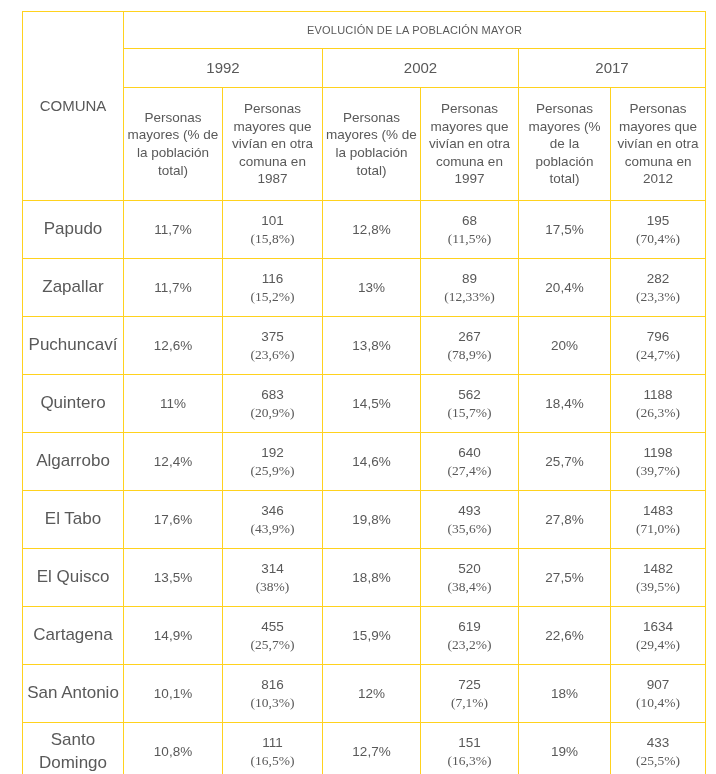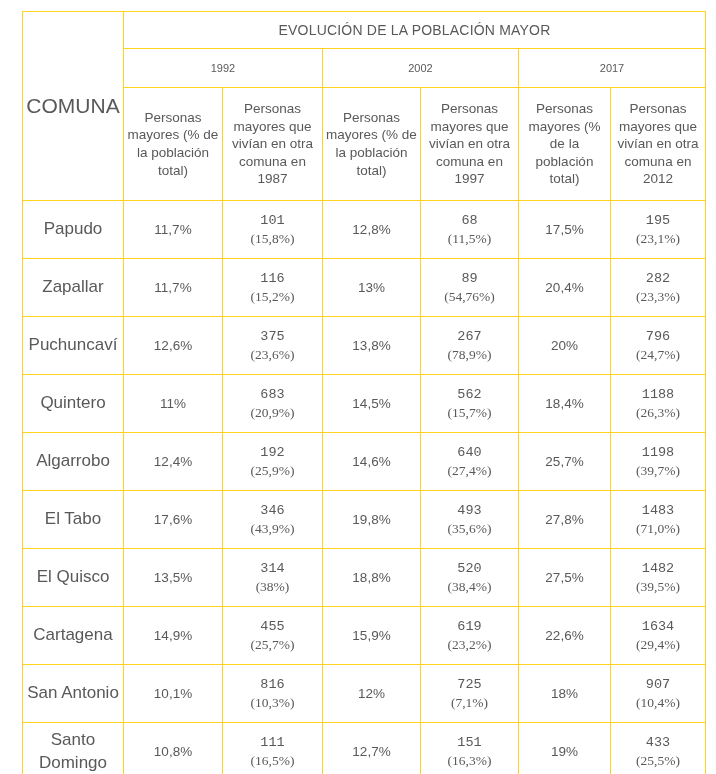--- a/index.html
+++ b/index.html
@@ -42,41 +42,41 @@
   col.c-comuna { width: 101px; }
   col.c-a { width: 99px; }
   col.c-b { width: 100px; }
   col.c-c { width: 98px; }
   col.c-d { width: 98px; }
   col.c-e { width: 92px; }
   col.c-f { width: 95px; }
 
   .th-title {
     height: 32px;
-    font-size: 14px;
+    font-size: 11px;
     letter-spacing: 0.2px;
   }
   .th-year {
     height: 34px;
-    font-size: 11px;
+    font-size: 15px;
   }
   .th-comuna {
-    font-size: 21px;
+    font-size: 15px;
   }
   .th-sub {
     height: 108px;
     font-size: 13.5px;
     line-height: 1.42;
   }
   tbody td {
     height: 53px;
     font-size: 13.5px;
   }
   td.comuna-name { font-size: 17px; }
-  .val-main { display: block; font-family: Liberation Mono, monospace; }
+  .val-main { display: block; }
   .val-sub  { display: block; font-family: Liberation Serif, serif; }
 
   .caption {
     position: absolute;
     left: 22px;
     top: 741px;
     width: 680px;
     font-size: 9.5px;
     font-style: italic;
     color: #3f3f3f;
@@ -132,35 +132,35 @@
             <span class="val-sub">(15,8%)</span>
           </td>
         <td>12,8%</td>
         <td>
             <span class="val-main">68</span>
             <span class="val-sub">(11,5%)</span>
           </td>
         <td>17,5%</td>
         <td>
             <span class="val-main">195</span>
-            <span class="val-sub">(23,1%)</span>
+            <span class="val-sub">(70,4%)</span>
           </td>
       </tr>
 
       <tr>
         <td class="comuna-name">Zapallar</td>
         <td>11,7%</td>
         <td>
             <span class="val-main">116</span>
             <span class="val-sub">(15,2%)</span>
           </td>
         <td>13%</td>
         <td>
             <span class="val-main">89</span>
-            <span class="val-sub">(54,76%)</span>
+            <span class="val-sub">(12,33%)</span>
           </td>
         <td>20,4%</td>
         <td>
             <span class="val-main">282</span>
             <span class="val-sub">(23,3%)</span>
           </td>
       </tr>
 
       <tr>
         <td class="comuna-name">Puchuncaví</td>

